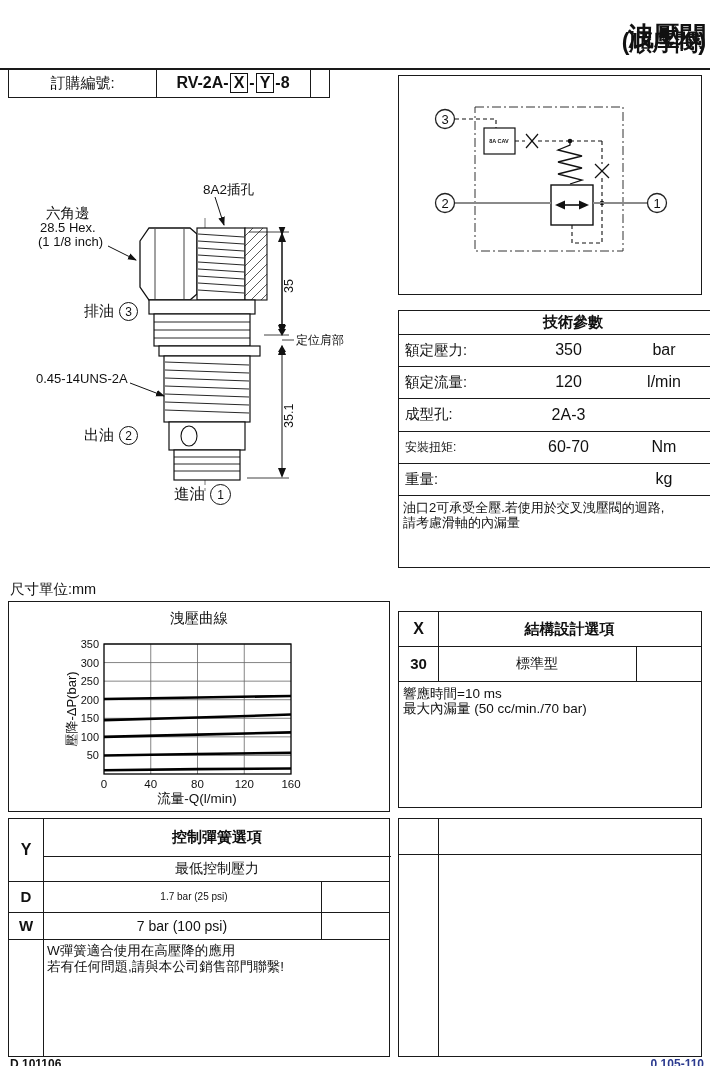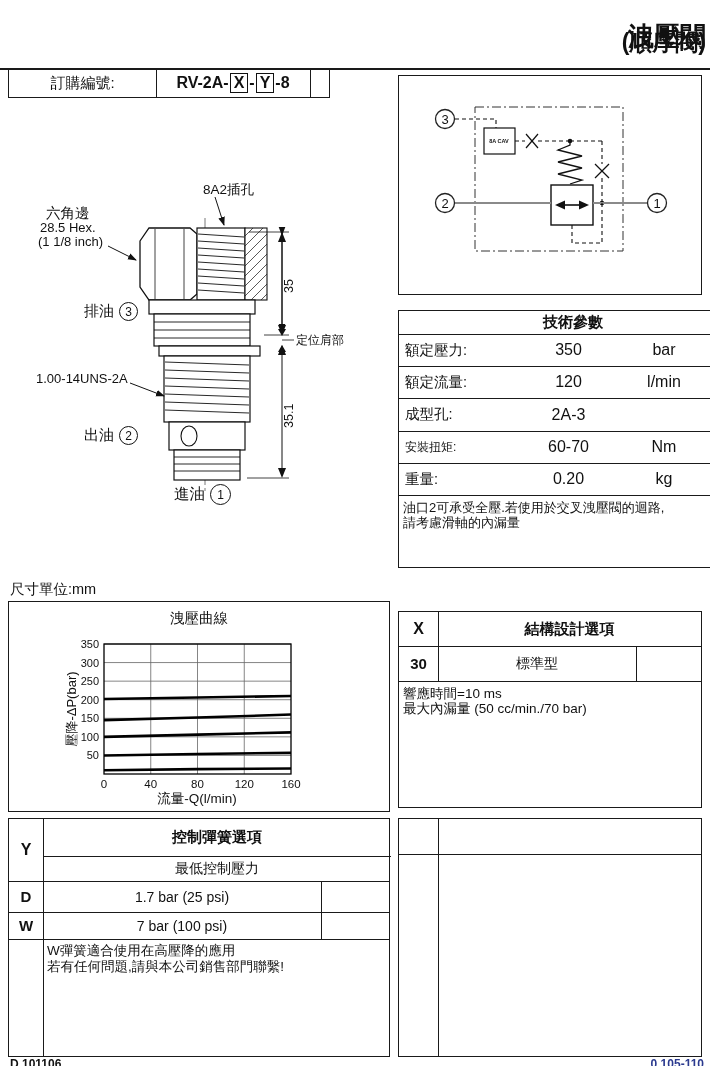--- a/index.html
+++ b/index.html
@@ -176,21 +176,21 @@
   </svg>
 
   <div class="lbl" style="left:203px;top:181px;font-size:13.5px">8A2插孔</div>
   <div class="lbl" style="left:46px;top:204px;font-size:14.5px">六角邊</div>
   <div class="lbl" style="left:40px;top:220px;font-size:13px">28.5  Hex.</div>
   <div class="lbl" style="left:38px;top:234px;font-size:13px">(1 1/8 inch)</div>
   <div class="lbl" style="left:84px;top:302px;font-size:15px;display:flex;align-items:center">
     <span>排油</span>
     <span class="cnum">3</span>
   </div>
-  <div class="lbl" style="left:36px;top:371px;font-size:13px">1.00-14UNS-2A</div>
+  <div class="lbl" style="left:36px;top:371px;font-size:13px">0.45-14UNS-2A</div>
   <div class="lbl" style="left:84px;top:426px;font-size:15px;display:flex;align-items:center">
     <span>出油</span>
     <span class="cnum">2</span>
   </div>
   <div class="lbl" style="left:174px;top:484px;font-size:15.5px;display:flex;align-items:center">
     <span>進油</span>
     <span class="cnum" style="width:21px;height:21px">1</span>
   </div>
   <div class="lbl" style="left:296px;top:332px;font-size:12px">定位肩部</div>
   <div class="lbl" style="left:10px;top:580px;font-size:14.5px">尺寸單位:mm</div>
@@ -210,21 +210,20 @@
     <div class="cell" style="left:6px;top:55px;width:110px;height:32px;justify-content:flex-start;font-size:14.5px">額定流量:</div>
     <div class="cell" style="left:107px;top:55px;width:125px;height:32px;font-size:16px">120</div>
     <div class="cell" style="left:232px;top:55px;width:66px;height:32px;font-size:16px">l/min</div>
     <div class="cell" style="left:6px;top:87px;width:110px;height:33px;justify-content:flex-start;font-size:14.5px">成型孔:</div>
     <div class="cell" style="left:107px;top:87px;width:125px;height:33px;font-size:16px">2A-3</div>
     <div class="cell" style="left:232px;top:87px;width:66px;height:33px;font-size:16px"></div>
     <div class="cell" style="left:6px;top:120px;width:110px;height:32px;justify-content:flex-start;font-size:12px">安裝扭矩:</div>
     <div class="cell" style="left:107px;top:120px;width:125px;height:32px;font-size:16px">60-70</div>
     <div class="cell" style="left:232px;top:120px;width:66px;height:32px;font-size:16px">Nm</div>
     <div class="cell" style="left:6px;top:152px;width:110px;height:32px;justify-content:flex-start;font-size:14.5px">重量:</div>
-    <div class="cell" style="left:107px;top:152px;width:125px;height:32px;font-size:16px">0.20</div>
     <div class="cell" style="left:232px;top:152px;width:66px;height:32px;font-size:16px">kg</div>
 
     <div class="lbl" style="left:4px;top:188px;font-size:13px">油口2可承受全壓.若使用於交叉洩壓閥的迴路,</div>
     <div class="lbl" style="left:4px;top:203px;font-size:13px">請考慮滑軸的內漏量</div>
   </div>
 
   <div class="box" style="left:8px;top:601px;width:382px;height:211px">
     <div class="cell" style="left:0;top:7px;width:100%;height:18px;font-size:14.5px">洩壓曲線</div>
     <div class="lbl" style="left:63px;top:107px;transform:translate(-50%,-50%) rotate(-90deg);font-size:13px">壓降-ΔP(bar)</div>
     <div class="lbl" style="left:188px;top:197px;transform:translate(-50%,-50%);font-size:13.5px">流量-Q(l/min)</div>
@@ -277,21 +276,21 @@
     <div class="vl" style="left:34px;top:0;height:100%"></div>
     <div class="hl" style="left:34px;top:37px;width:348px"></div>
     <div class="hl" style="left:0;top:62px;width:100%"></div>
     <div class="hl" style="left:0;top:93px;width:100%"></div>
     <div class="hl" style="left:0;top:120px;width:100%"></div>
     <div class="vl" style="left:312px;top:62px;height:58px"></div>
     <div class="cell b" style="left:0;top:0;width:34px;height:62px;font-size:16px">Y</div>
     <div class="cell b" style="left:34px;top:0;width:348px;height:37px;font-size:15px">控制彈簧選項</div>
     <div class="cell" style="left:34px;top:37px;width:348px;height:25px;font-size:14px">最低控制壓力</div>
     <div class="cell b" style="left:0;top:62px;width:34px;height:31px;font-size:15px">D</div>
-    <div class="cell" style="left:34px;top:62px;width:278px;height:31px;font-size:14px">1.7 bar  (25 psi)</div>
+    <div class="cell" style="left:46px;top:62px;width:278px;height:31px;font-size:10px">1.7 bar  (25 psi)</div>
     <div class="cell b" style="left:0;top:93px;width:34px;height:27px;font-size:15px">W</div>
     <div class="cell" style="left:34px;top:93px;width:278px;height:27px;font-size:14px">7 bar  (100 psi)</div>
     <div class="lbl" style="left:38px;top:123px;font-size:13.5px">W彈簧適合使用在高壓降的應用</div>
     <div class="lbl" style="left:38px;top:139px;font-size:13.5px">若有任何問題,請與本公司銷售部門聯繫!</div>
   </div>
 
   <div class="box" style="left:398px;top:818px;width:304px;height:239px">
     <div class="vl" style="left:39px;top:0;height:100%"></div>
     <div class="hl" style="left:0;top:35px;width:100%"></div>
   </div>

